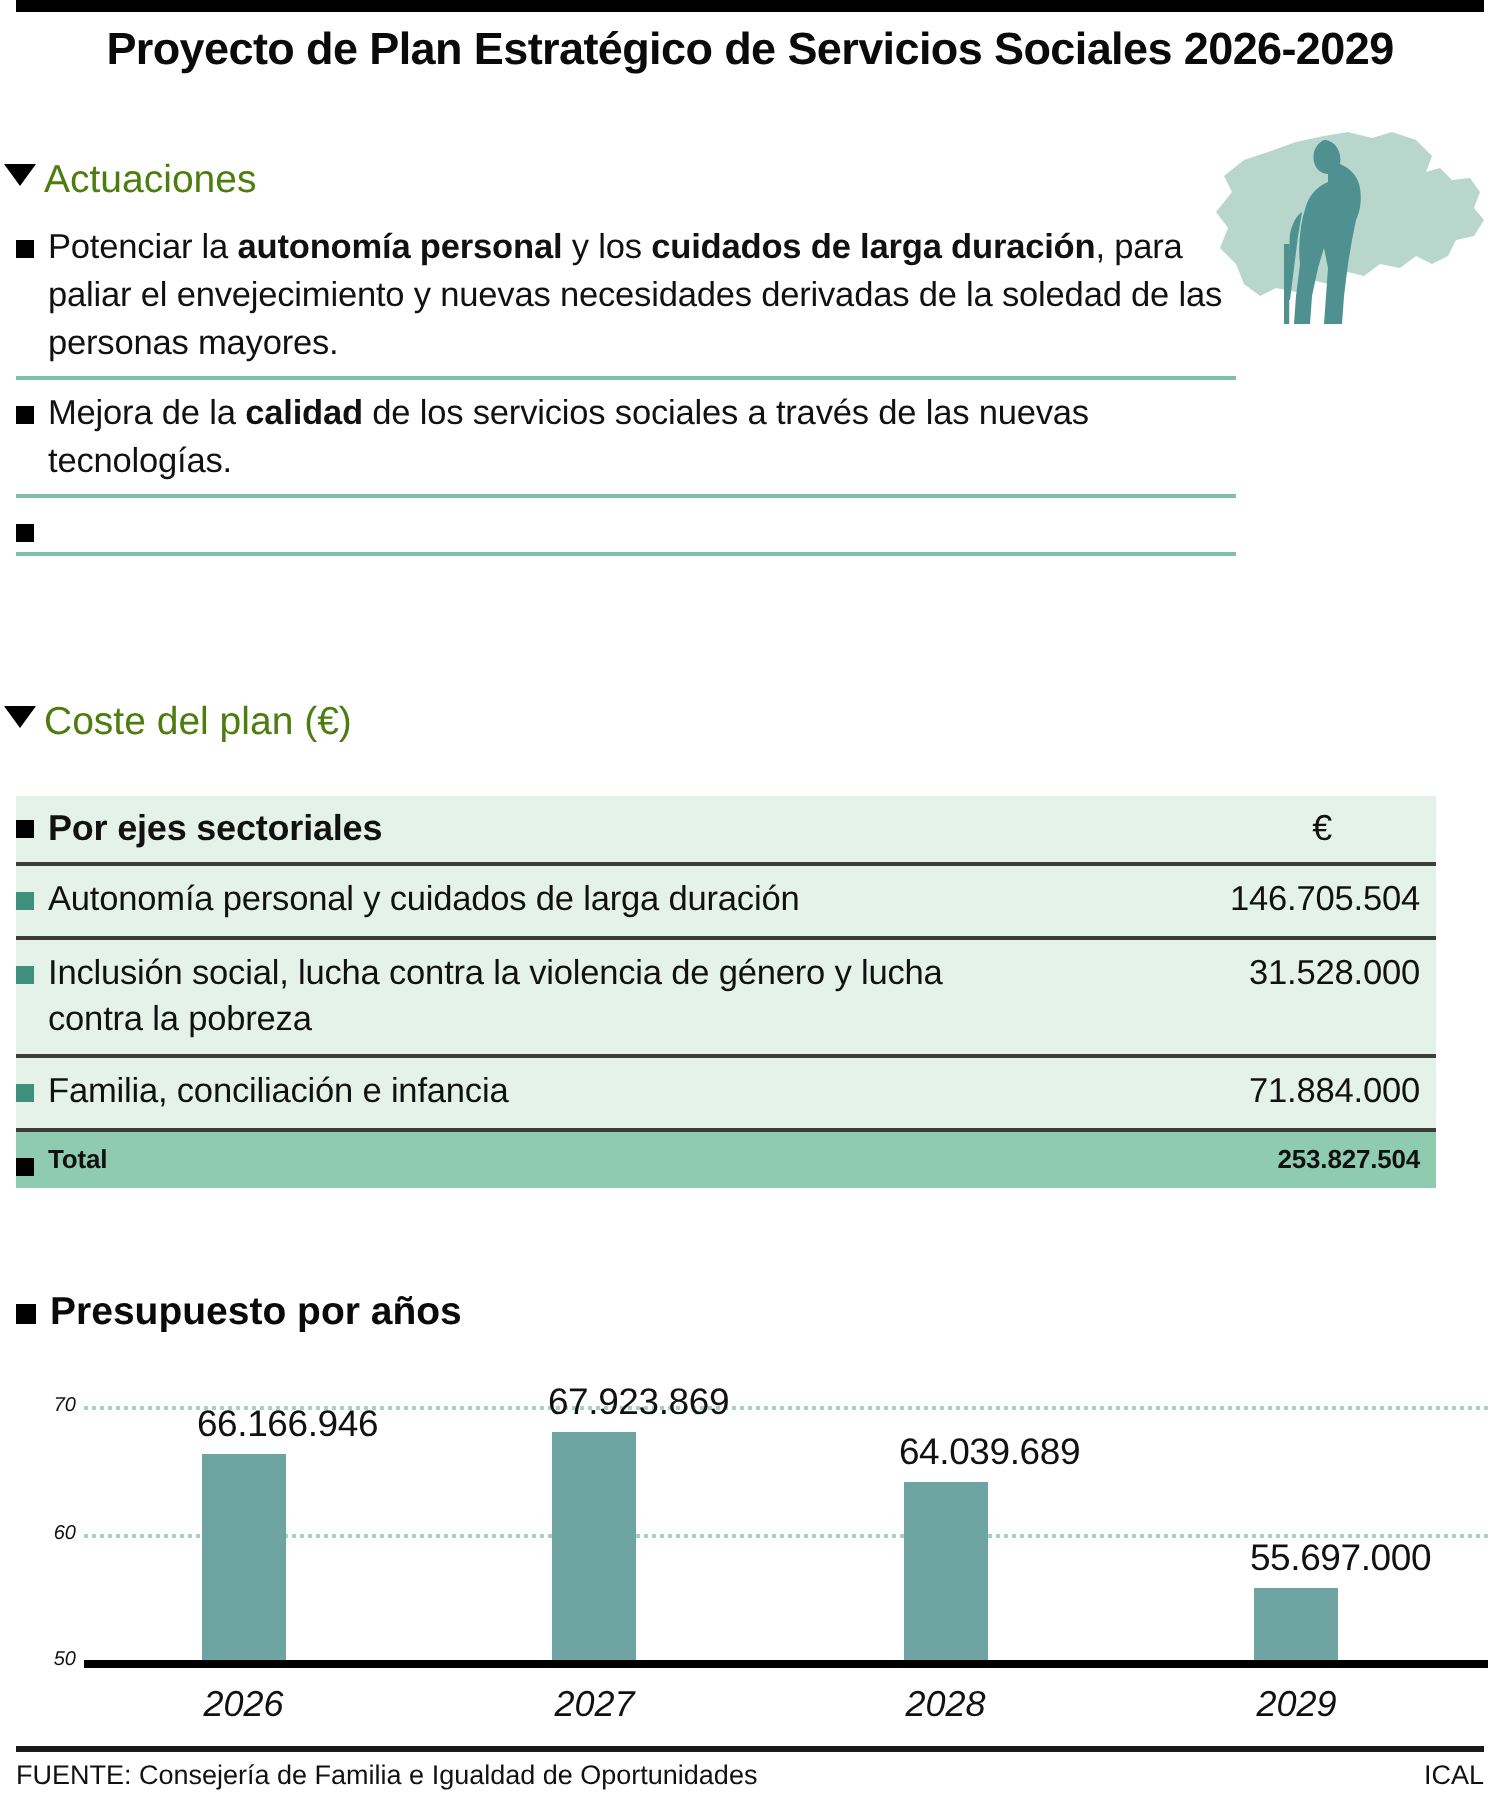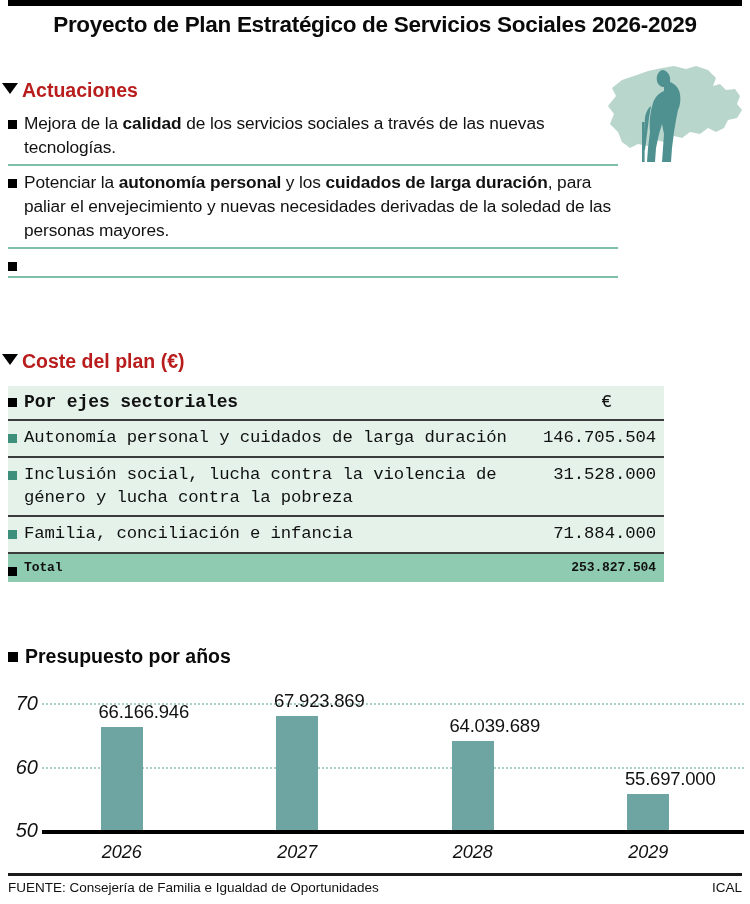--- a/index.html
+++ b/index.html
@@ -48,22 +48,22 @@
   }
   .illustration svg { display: block; }
 
   
   .section-head {
     position: absolute;
     display: flex;
     align-items: baseline;
     gap: 4px;
     font-size: 19.5px;
-    font-weight: bold;
-    color: #b91c1c;
+    font-weight: normal;
+    color: #4d7c0f;
   }
   .tri {
     display: inline-block;
     width: 0; height: 0;
     border-left: 8px solid transparent;
     border-right: 8px solid transparent;
     border-top: 11px solid #000000;
     position: relative;
     top: -3px;
     flex: 0 0 auto;
@@ -97,24 +97,23 @@
     font-size: 17.3px;
     line-height: 1.39;
     color: #111111;
     letter-spacing: -0.1px;
   }
   .bullet-text b { font-weight: bold; }
 
   
   .cost-table {
     position: absolute;
-    left: 8px; top: 386px;
-    width: 656px;
+    left: 8px; top: 398px;
+    width: 710px;
     border-collapse: collapse;
-    font-family: Liberation Mono, monospace;
   }
   .cost-table tr { background: #e4f2ea; }
   .cost-table td {
     vertical-align: top;
     padding: 5px 0 6px 0;
     font-size: 17.3px;
     line-height: 1.35;
     color: #111111;
     letter-spacing: -0.1px;
   }
@@ -172,21 +171,21 @@
     position: absolute;
     left: 42px; width: 702px;
     height: 4px;
     background: #000000;
   }
   .ytick {
     position: absolute;
     left: 6px;
     width: 32px;
     text-align: right;
-    font-size: 20px;
+    font-size: 10px;
     font-style: italic;
     color: #111111;
     transform: translateY(-50%);
   }
   .bar {
     position: absolute;
     background: #6ea5a2;
     width: 42px;
   }
   .bar-label {
@@ -248,25 +247,25 @@
   </div>
 
   <div class="section-head" id="head-actuaciones">
     <span class="tri"></span>
     <span>Actuaciones</span>
   </div>
 
   <div class="bullets">
     <div class="bullet-item">
       <span class="sq"></span>
-      <span class="bullet-text"><span>Mejora de la </span><b>calidad</b><span> de los servicios sociales a través de las nuevas tecnologías.</span></span>
+      <span class="bullet-text"><span>Potenciar la </span><b>autonomía personal</b><span> y los </span><b>cuidados de larga duración</b><span>, para paliar el envejecimiento y nuevas necesidades derivadas de la soledad de las personas mayores.</span></span>
     </div>
     <div class="bullet-item">
       <span class="sq"></span>
-      <span class="bullet-text"><span>Potenciar la </span><b>autonomía personal</b><span> y los </span><b>cuidados de larga duración</b><span>, para paliar el envejecimiento y nuevas necesidades derivadas de la soledad de las personas mayores.</span></span>
+      <span class="bullet-text"><span>Mejora de la </span><b>calidad</b><span> de los servicios sociales a través de las nuevas tecnologías.</span></span>
     </div>
     <div class="bullet-item">
       <span class="sq"></span>
     </div>
   </div>
 
   <div class="section-head" id="head-coste">
     <span class="tri"></span>
     <span>Coste del plan (€)</span>
   </div>

